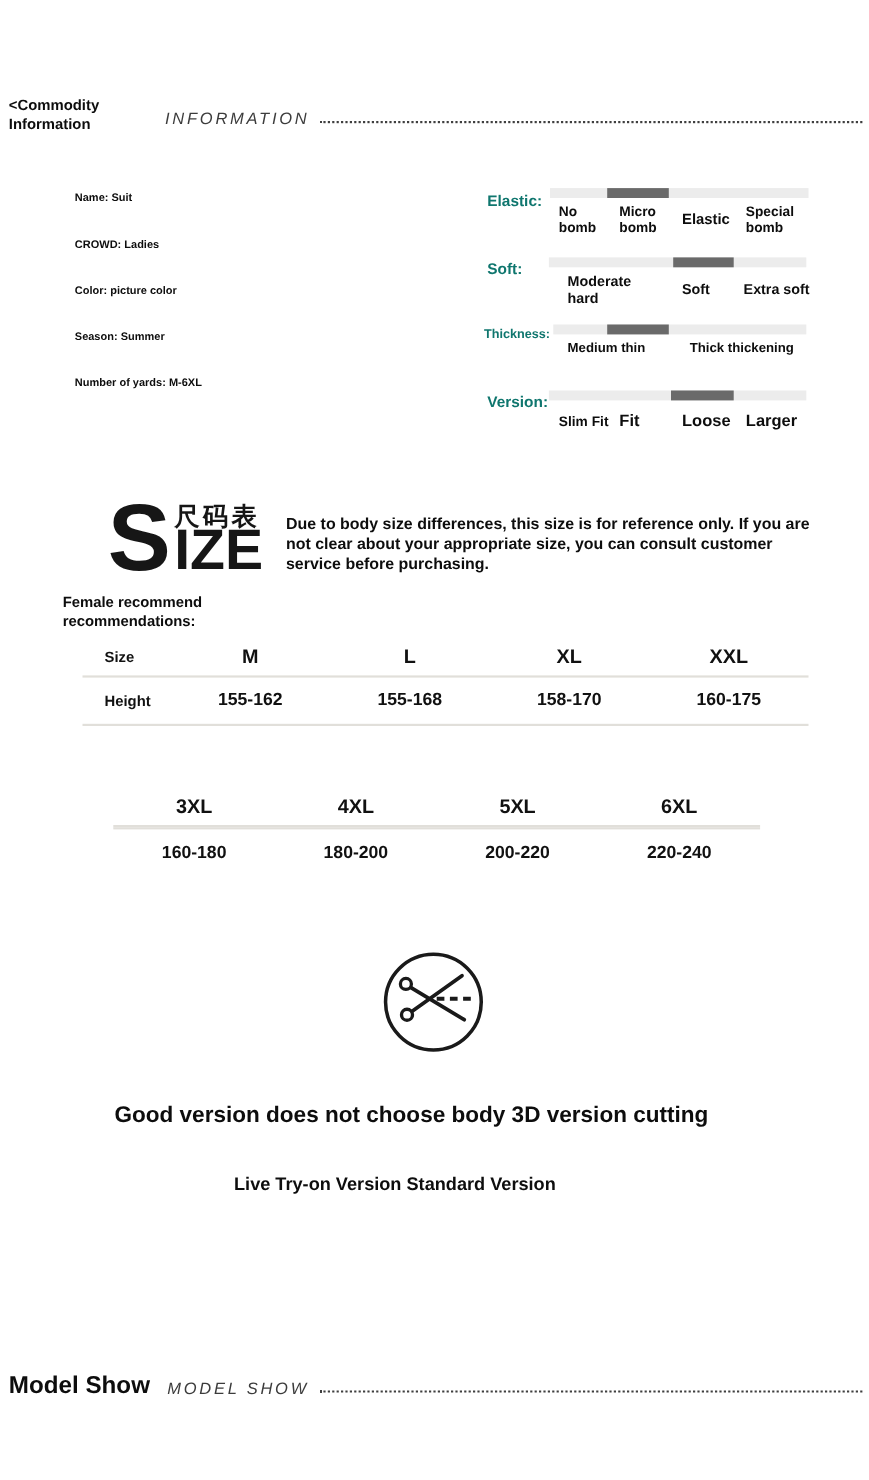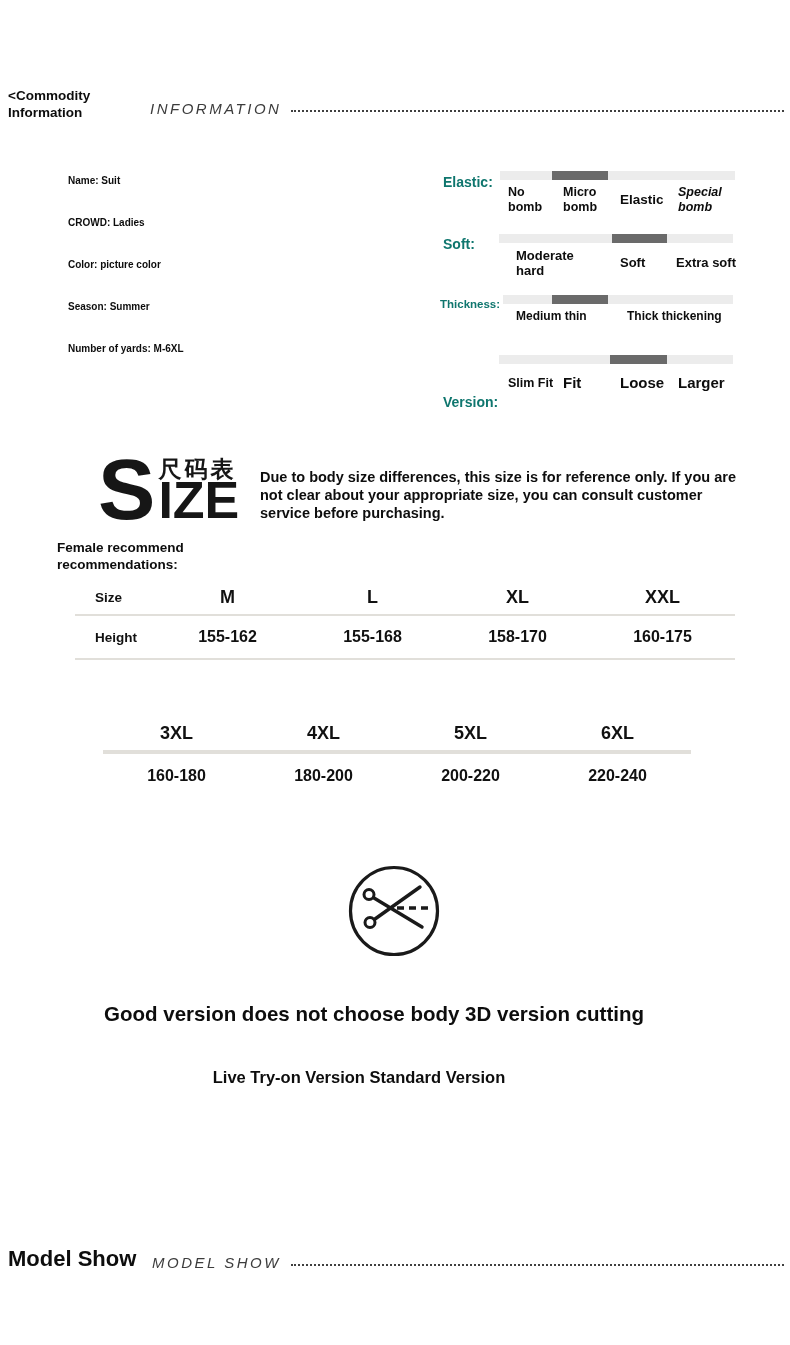--- a/index.html
+++ b/index.html
@@ -31,42 +31,42 @@
   
   .info-list { position:absolute; left:68px; top:175px; }
   .info-item { font-size:10px; font-weight:bold; margin-bottom:31px; color:#0d0d0d; }
 
   
   .attrs { position:absolute; left:440px; top:165px; width:312px; height:250px; }
   .attr-label { position:absolute; font-weight:bold; color:#0f766e; }
   .lab1 { left:3px; top:9px;  font-size:14px; }
   .lab2 { left:3px; top:71px; font-size:14px; }
   .lab3 { left:0px; top:133px; font-size:11.5px; }
-  .lab4 { left:3px; top:192px; font-size:14px;margin-top:37px; }
+  .lab4 { left:3px; top:192px; font-size:14px; }
   .bar { position:absolute; height:9px; background:#ececec; }
   .bar1 { left:60px; top:6px;   width:235px; }
   .bar2 { left:59px; top:69px;  width:234px; }
   .bar3 { left:63px; top:130px; width:230px; }
   .bar4 { left:59px; top:190px; width:234px; }
   .seg { position:absolute; top:0; height:9px; background:#6a6a6a; }
   .seg1 { left:52px;  width:56px; }
   .seg2 { left:113px; width:55px; }
   .seg3 { left:49px;  width:56px; }
   .seg4 { left:111px; width:57px; }
   .opts { position:absolute; display:flex; }
   .opts .opt {
     display:flex; align-items:center;
     font-weight:bold; line-height:1.18; color:#0d0d0d;
   }
   .opts1 { left:60px; top:17px; }
   .opts1 .opt { min-height:36px; font-size:12.5px; padding-left:8px; }
   .opts1 .opt:nth-child(1){ width:55px; }
   .opts1 .opt:nth-child(2){ width:57px; }
   .opts1 .opt:nth-child(3){ width:58px; font-size:13.5px; }
-  .opts1 .opt:nth-child(4){ width:70px;font-style:italic; }
+  .opts1 .opt:nth-child(4){ width:70px; }
   .opts2 { left:59px; top:80px; }
   .opts2 .opt { min-height:36px; font-size:13px; padding-left:17px; }
   .opts2 .opt:nth-child(1){ width:104px; }
   .opts2 .opt:nth-child(2){ width:56px; font-size:13px; }
   .opts2 .opt:nth-child(3){ width:80px; }
   .opts3 { left:63px; top:144px; }
   .opts3 .opt { font-size:12px; white-space:nowrap; }
   .opts3 .opt:nth-child(1){ width:124px; padding-left:13px; }
   .opts4 { left:59px; top:201px; }
   .opts4 .opt { min-height:34px; font-size:15px; padding-left:9px; }

